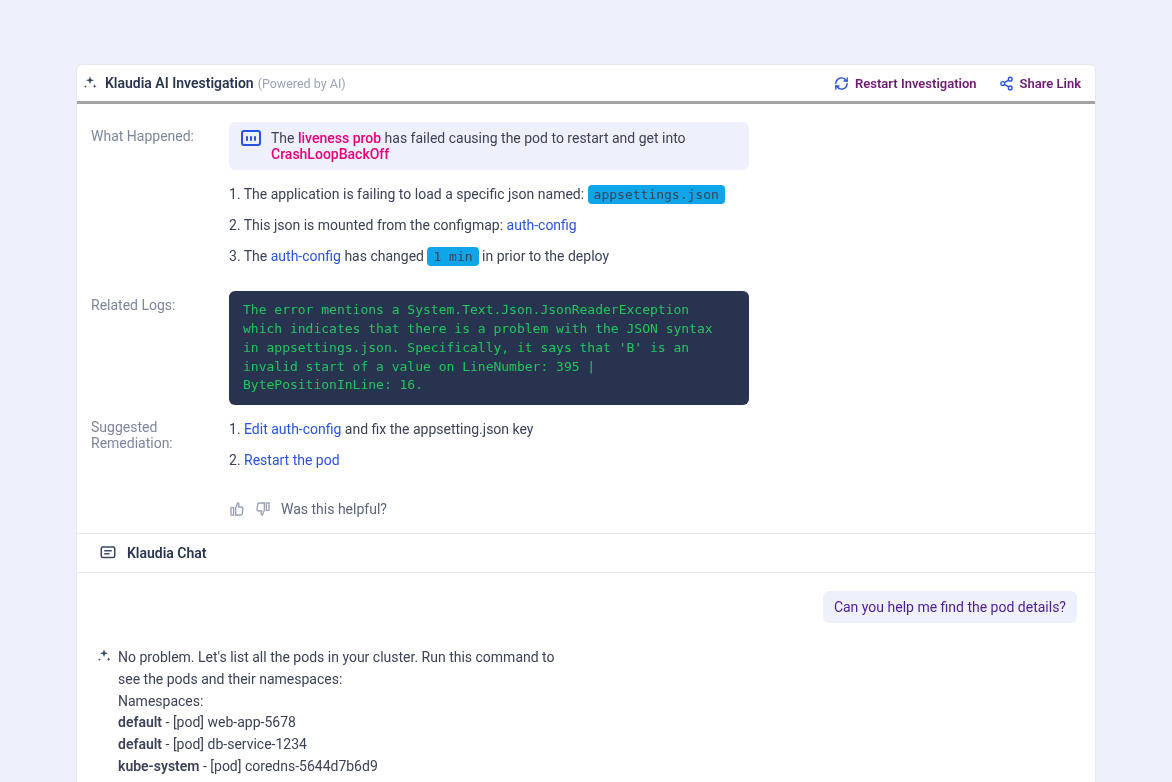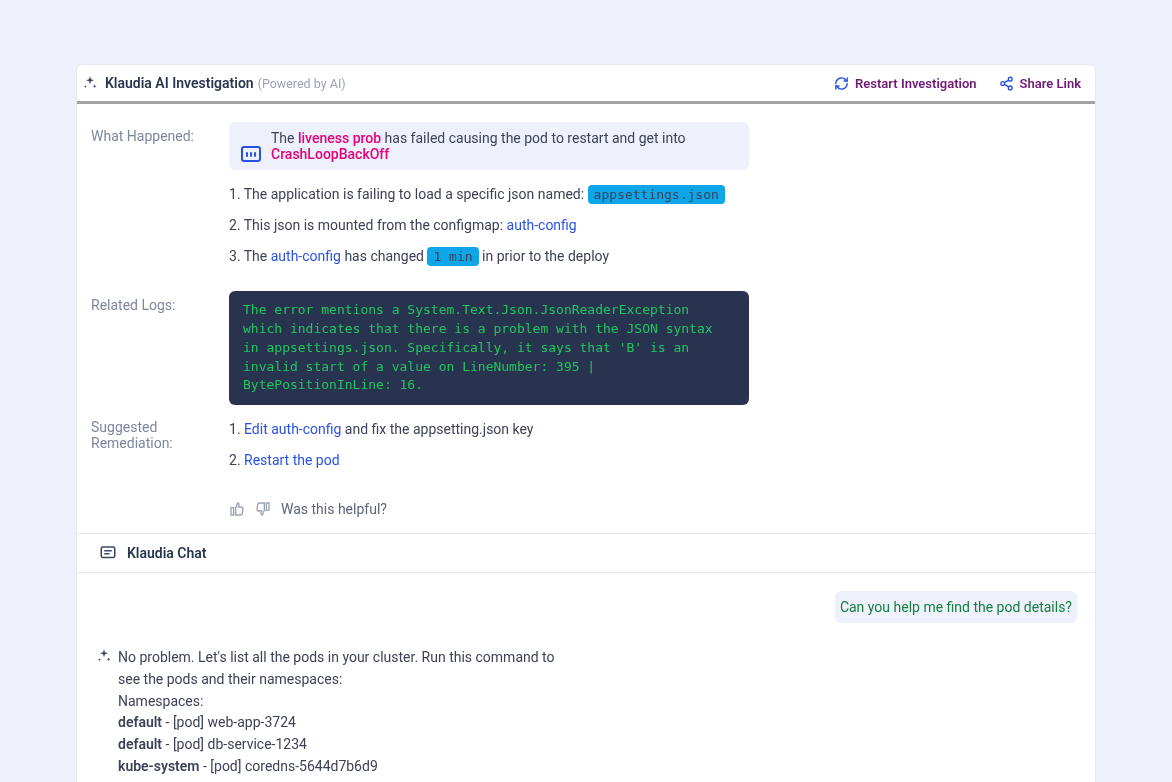--- a/index.html
+++ b/index.html
@@ -66,21 +66,21 @@
     width: 138px;
     flex-shrink: 0;
     color: #7d879c;
     font-size: 14px;
     padding-top: 6px;
   }
   .row-content { flex: 1; }
 
   .summary-pill {
     display: inline-flex;
-    align-items: flex-end;
+    align-items: flex-start;
     gap: 10px;
     background: #eef1fb;
     border-radius: 6px;
     padding: 8px 12px;
     max-width: 520px;
     margin-bottom: 14px;
   }
   .pod-icon {
     width: 20px; height: 16px;
     border: 2px solid #2952e3;
@@ -152,23 +152,23 @@
   }
   .chat-body {
     border-top: 1px solid #e5e8ef;
     padding: 18px 18px 12px 18px;
     min-height: 210px;
   }
   .user-bubble {
     float: right;
     background: #eef1fb;
     border-radius: 6px;
-    padding: 8px 5px;
+    padding: 8px 11px;
     max-width: 260px;
-    color: #15803d;
+    color: #4c1d95;
   }
   .clear { clear: both; height: 0; }
   .ai-msg {
     display: flex;
     gap: 5px;
     margin-top: 24px;
     max-width: 460px;
   }
   .ai-msg .sparkle-icon { margin: 0; flex-shrink: 0; }
   .ai-text { line-height: 1.55; color: #3c4257; }
@@ -293,21 +293,21 @@
 
     <div class="ai-msg">
       <span class="sparkle-icon">
         <svg width="16" height="16" viewBox="0 0 24 24" fill="currentColor">
             <path d="M12 2l1.5 4.5L18 8l-4.5 1.5L12 14l-1.5-4.5L6 8l4.5-1.5L12 2zM19 14l.8 2.2L22 17l-2.2.8L19 20l-.8-2.2L16 17l2.2-.8L19 14zM5 15l.6 1.8L7.4 17.4 5.6 18 5 19.8 4.4 18 2.6 17.4 4.4 16.8 5 15z"></path>
           </svg>
       </span>
       <div class="ai-text">
         <div>No problem. Let's list all the pods in your cluster. Run this command to see the pods and their namespaces:</div>
         <div>Namespaces:</div>
-        <div><b>default</b><span> - [pod] web-app-3724</span></div>
+        <div><b>default</b><span> - [pod] web-app-5678</span></div>
         <div><b>default</b><span> - [pod] db-service-1234</span></div>
         <div><b>kube-system</b><span> - [pod] coredns-5644d7b6d9</span></div>
       </div>
     </div>
 
   </div>
 
 </div>
 
 </body></html>

